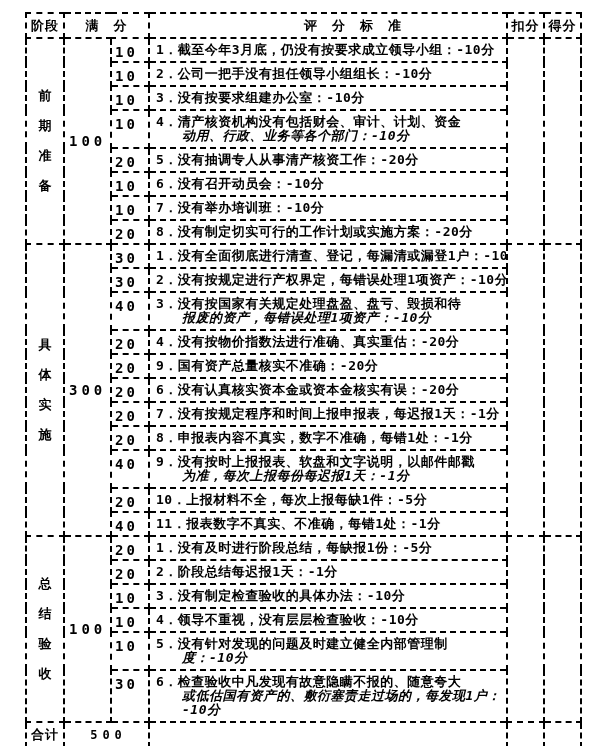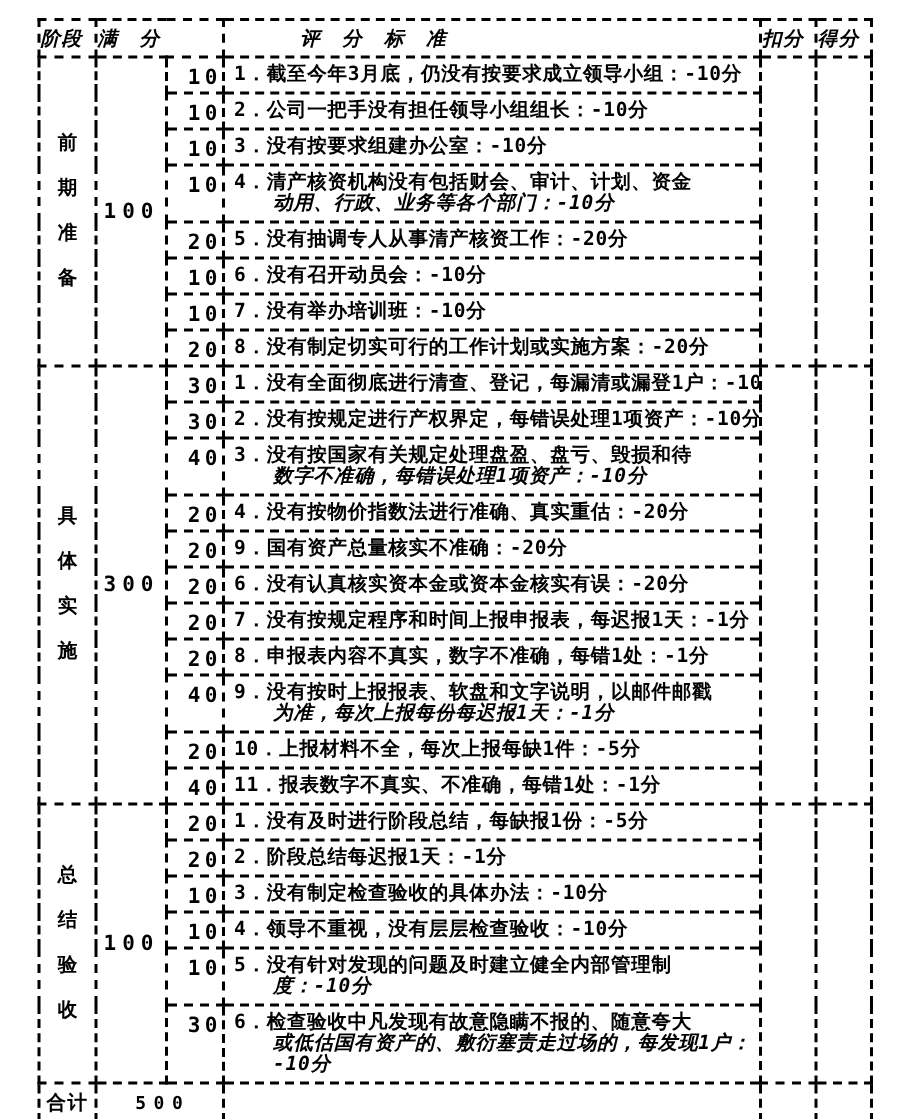--- a/index.html
+++ b/index.html
@@ -9,32 +9,32 @@
     font-family:"DejaVu Sans Mono","Liberation Mono",monospace;
     font-weight:bold; color:#000;
   }
   table.score-table {
     border-collapse:collapse; table-layout:fixed; width:555px;
   }
   td {
     border:2px dashed #000; font-weight:bold; font-size:13px;
     padding:0; color:#000; box-sizing:border-box;
   }
-  tr.head td { height:25px; text-align:left; vertical-align:middle; letter-spacing:1px;font-style:italic; }
+  tr.head td { height:25px; text-align:center; vertical-align:middle; letter-spacing:1px; }
   td.hdr-crit { text-align:left; padding-left:50px;margin-top:26px; }
   td.stage {
     text-align:center; vertical-align:middle;
     white-space:pre-line; line-height:30px; font-size:13px;
   }
   td.total {
     vertical-align:middle;
     letter-spacing:4px; padding-left:4px; font-size:14px;
   }
   td.score {
-    text-align:right; vertical-align:top; padding-top:5px;
+    text-align:left; vertical-align:top; padding-top:5px;
     letter-spacing:3px; padding-left:3px; font-size:14px; height:24px;
   }
   td.crit { vertical-align:top; padding:4px 2px 4px 6px; overflow:hidden; }
   .ln { line-height:14px; white-space:nowrap; letter-spacing:0.5px; }
   .ln.cont { padding-left:26px;font-style:italic; }
   td.blank { background:#ffffff; }
   tr.foot td { height:25px; }
   td.flabel { text-align:center; vertical-align:middle; letter-spacing:1px;margin-top:10px; }
   td.ftotal { text-align:center; vertical-align:middle; letter-spacing:5px; padding-left:4px; font-size:12px; }
 </style>
@@ -134,21 +134,21 @@
 <tr>
   <td class="score">30</td>
   <td class="crit">
             <div class="ln">2．没有按规定进行产权界定，每错误处理1项资产：-10分</div>
           </td>
 </tr>
 <tr>
   <td class="score">40</td>
   <td class="crit">
     <div class="ln">3．没有按国家有关规定处理盘盈、盘亏、毁损和待</div>
-    <div class="ln cont">数字不准确，每错误处理1项资产：-10分</div>
+    <div class="ln cont">报废的资产，每错误处理1项资产：-10分</div>
   </td>
 </tr>
 <tr>
   <td class="score">20</td>
   <td class="crit">
             <div class="ln">4．没有按物价指数法进行准确、真实重估：-20分</div>
           </td>
 </tr>
 <tr>
   <td class="score">20</td>

